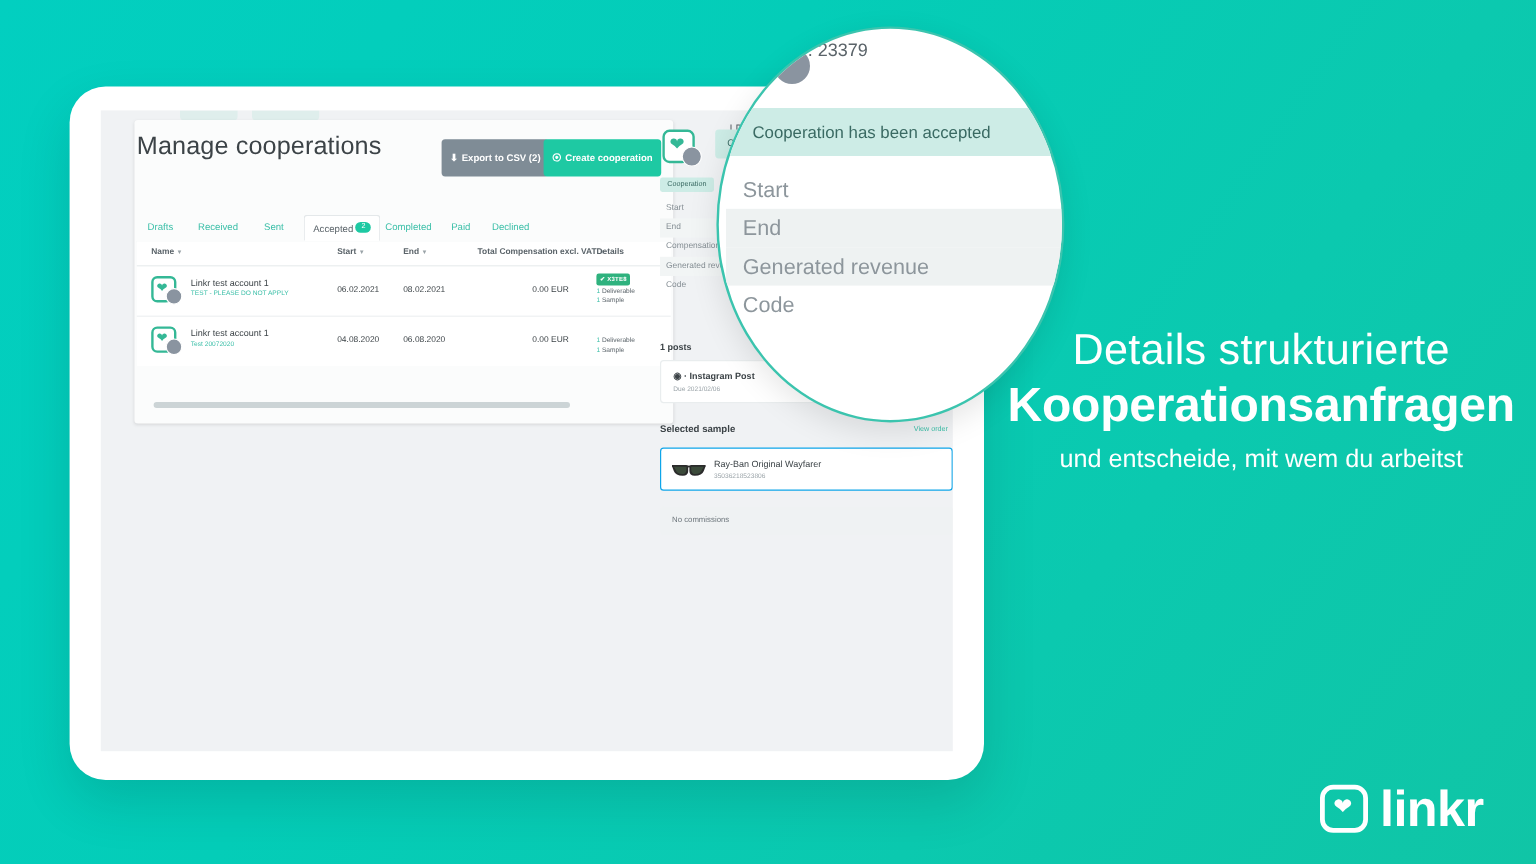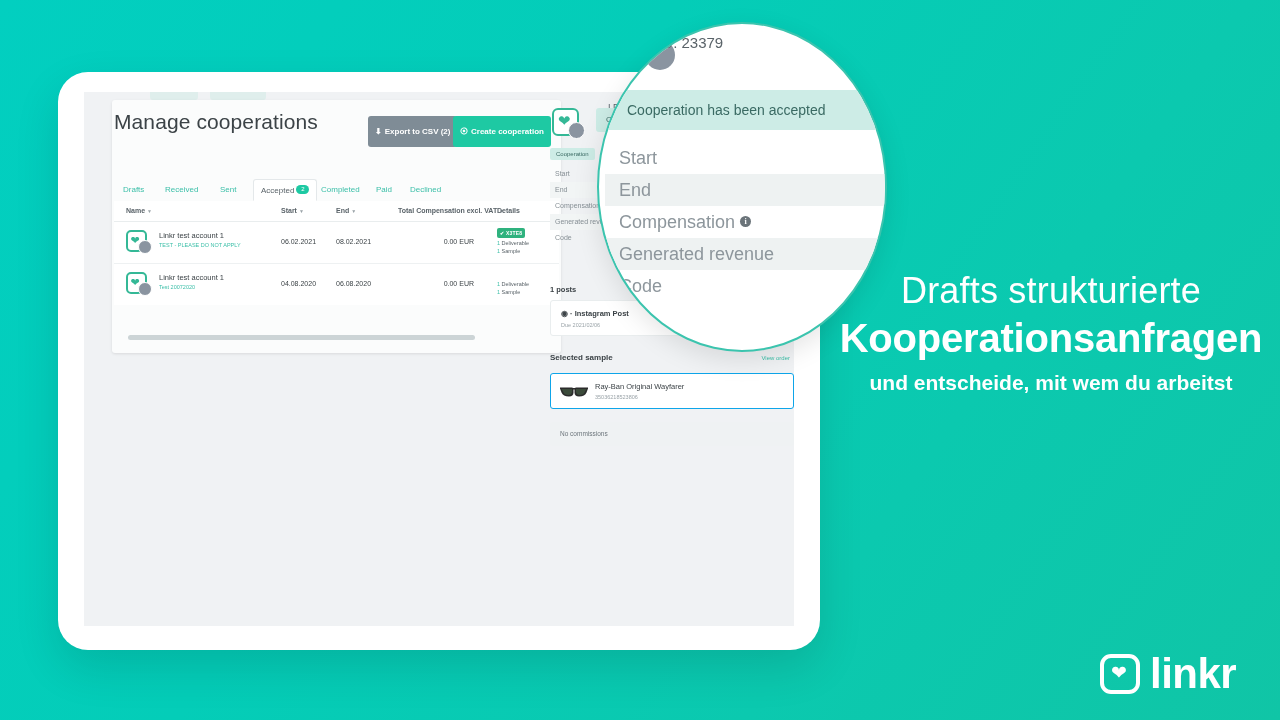--- a/index.html
+++ b/index.html
@@ -537,21 +537,21 @@
     line-height: 1.25;
   }
   #mk-line2 {
     font-size: 40px;
     font-weight: 700;
     line-height: 1.25;
     letter-spacing: -0.2px;
   }
   #mk-line3 {
     font-size: 21px;
-    font-weight: 700;
+    font-weight: 400;
     line-height: 1.5;
     margin-top: 4px;
   }
 
   
   #brand-logo {
     position: absolute;
     left: 1100px;
     top: 652px;
     height: 44px;
@@ -728,28 +728,27 @@
 
   <div id="magnifier">
     <div id="mag-avatar"></div>
     <div id="mag-id">I.D. 23379</div>
     <div id="mag-banner">
       <span class="txt">Cooperation has been accepted</span>
     </div>
     <div id="mag-fields">
         <div class="mag-row"><span>Start</span></div>
         <div class="mag-row alt"><span>End</span></div>
-        <div class="mag-row"><span>Compensation</span><span class="info-dot">i</span></div>
         <div class="mag-row alt"><span>Generated revenue</span></div>
         <div class="mag-row"><span>Code</span></div>
       </div>
   </div>
 
   <div id="marketing">
-    <div id="mk-line1">Drafts strukturierte</div>
+    <div id="mk-line1">Details strukturierte</div>
     <div id="mk-line2">Kooperationsanfragen</div>
     <div id="mk-line3">und entscheide, mit wem du arbeitst</div>
   </div>
 
   <div id="brand-logo">
     <div id="brand-mark">
       <div class="bh">❤</div>
     </div>
     <div id="brand-text">linkr</div>
   </div>

